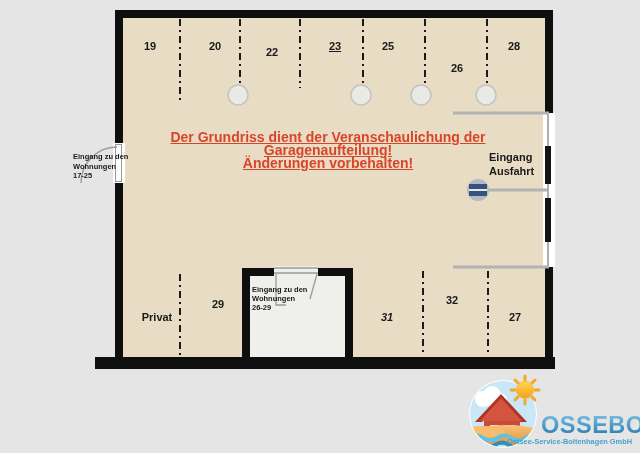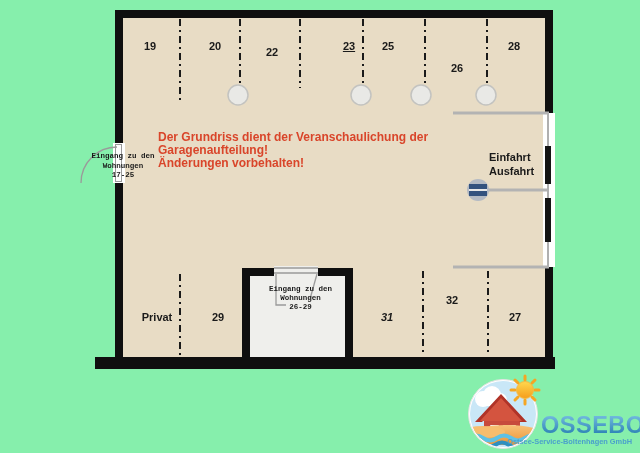--- a/index.html
+++ b/index.html
@@ -1,40 +1,40 @@
 <!DOCTYPE html>
 <html><head>
 <meta charset="utf-8">
 <style>
   html,body{margin:0;padding:0;}
   .canvas{
-    position:relative;width:640px;height:453px;background:#86efac;
+    position:relative;width:640px;height:453px;background:#e5e5e5;
     font-family:"Liberation Sans", sans-serif;overflow:hidden;
   }
   .abs{position:absolute;}
   
   .floor{left:123px;top:18px;width:422px;height:339px;background:#e8dcc5;}
   .wall{background:#0f0f0f;}
   .wall-top{left:115px;top:10px;width:438px;height:8px;}
   .wall-left{left:115px;top:10px;width:8px;height:359px;}
   .wall-right{left:545px;top:10px;width:8px;height:359px;}
   .wall-bottom{left:95px;top:357px;width:460px;height:12px;}
   
   .room-wall{left:242px;top:268px;width:111px;height:89px;background:#0f0f0f;}
   .room-floor{left:250px;top:276px;width:95px;height:81px;background:#efefec;}
   .room-door-gap{left:274px;top:266px;width:44px;height:12px;background:#efefec;}
   
   .left-door-gap{left:113px;top:143px;width:12px;height:40px;background:#ffffff;}
   .left-door-leaf{left:115px;top:144px;width:7px;height:38px;background:#fdfdfd;border:1px solid #9a9a9a;box-sizing:border-box;}
   .right-gate-gap{left:543px;top:113px;width:12px;height:154px;background:#ffffff;}
   
   .stall{height:13px;font-size:11px;font-weight:bold;color:#1a1a1a;text-align:center;line-height:13px;}
-  .disclaimer{left:158px;top:131px;width:340px;font-size:12px;font-weight:bold;line-height:13px;}
+  .disclaimer{left:158px;top:131px;width:340px;text-align:center;font-size:14px;font-weight:bold;line-height:13px;text-decoration:underline;}
   .gate-label{left:489px;top:150px;font-size:11px;font-weight:bold;color:#1a1a1a;line-height:14px;}
-  .door-note{font-size:7.5px;font-weight:bold;color:#1a1a1a;text-align:center;line-height:9.5px;font-family:Liberation Mono, monospace;}
+  .door-note{font-size:7.5px;font-weight:bold;color:#1a1a1a;line-height:9.5px;}
   .door-note-left{left:73px;top:152px;width:100px;}
   .door-note-room{left:252px;top:285px;width:97px;line-height:9px;}
   svg text{font-family:"Liberation Sans", sans-serif;}
 </style>
 </head>
 <body>
 
 <div class="canvas">
 
   <div class="abs floor"></div>
@@ -101,38 +101,38 @@
       <line x1="274" y1="268" x2="318" y2="268"></line>
       <line x1="274" y1="273" x2="318" y2="273"></line>
       <path d="M 276 274 L 276 305 L 286 305"></path>
       <line x1="317" y1="274" x2="310" y2="299"></line>
     </g>
   </svg>
 
   <div class="abs stall" style="left:125px;top:40px;width:50px;">19</div>
   <div class="abs stall" style="left:190px;top:40px;width:50px;">20</div>
   <div class="abs stall" style="left:247px;top:46px;width:50px;">22</div>
-  <div class="abs stall" style="left:324px;top:40px;width:50px;text-decoration:underline;">23</div>
+  <div class="abs stall" style="left:310px;top:40px;width:50px;text-decoration:underline;">23</div>
   <div class="abs stall" style="left:363px;top:40px;width:50px;">25</div>
   <div class="abs stall" style="left:432px;top:40px;width:50px;margin-top:22px;">26</div>
   <div class="abs stall" style="left:489px;top:40px;width:50px;">28</div>
 
   <div class="abs stall" style="left:127px;top:311px;width:60px;">Privat</div>
-  <div class="abs stall" style="left:193px;top:311px;width:50px;">29</div>
+  <div class="abs stall" style="left:193px;top:298px;width:50px;">29</div>
   <div class="abs stall" style="left:362px;top:311px;width:50px;font-style:italic;">31</div>
   <div class="abs stall" style="left:427px;top:294px;width:50px;">32</div>
   <div class="abs stall" style="left:490px;top:311px;width:50px;">27</div>
 
   <div class="abs disclaimer" style="color:#d9452a;">
     <div>Der Grundriss dient der Veranschaulichung der Garagenaufteilung!</div>
     <div>Änderungen vorbehalten!</div>
   </div>
 
   <div class="abs gate-label">
-    <div>Einfahrt</div>
+    <div>Eingang</div>
     <div>Ausfahrt</div>
   </div>
 
   <div class="abs door-note door-note-left">
     <div>Eingang zu den</div>
     <div>Wohnungen</div>
     <div>17-25</div>
   </div>
 
   <div class="abs door-note door-note-room">

